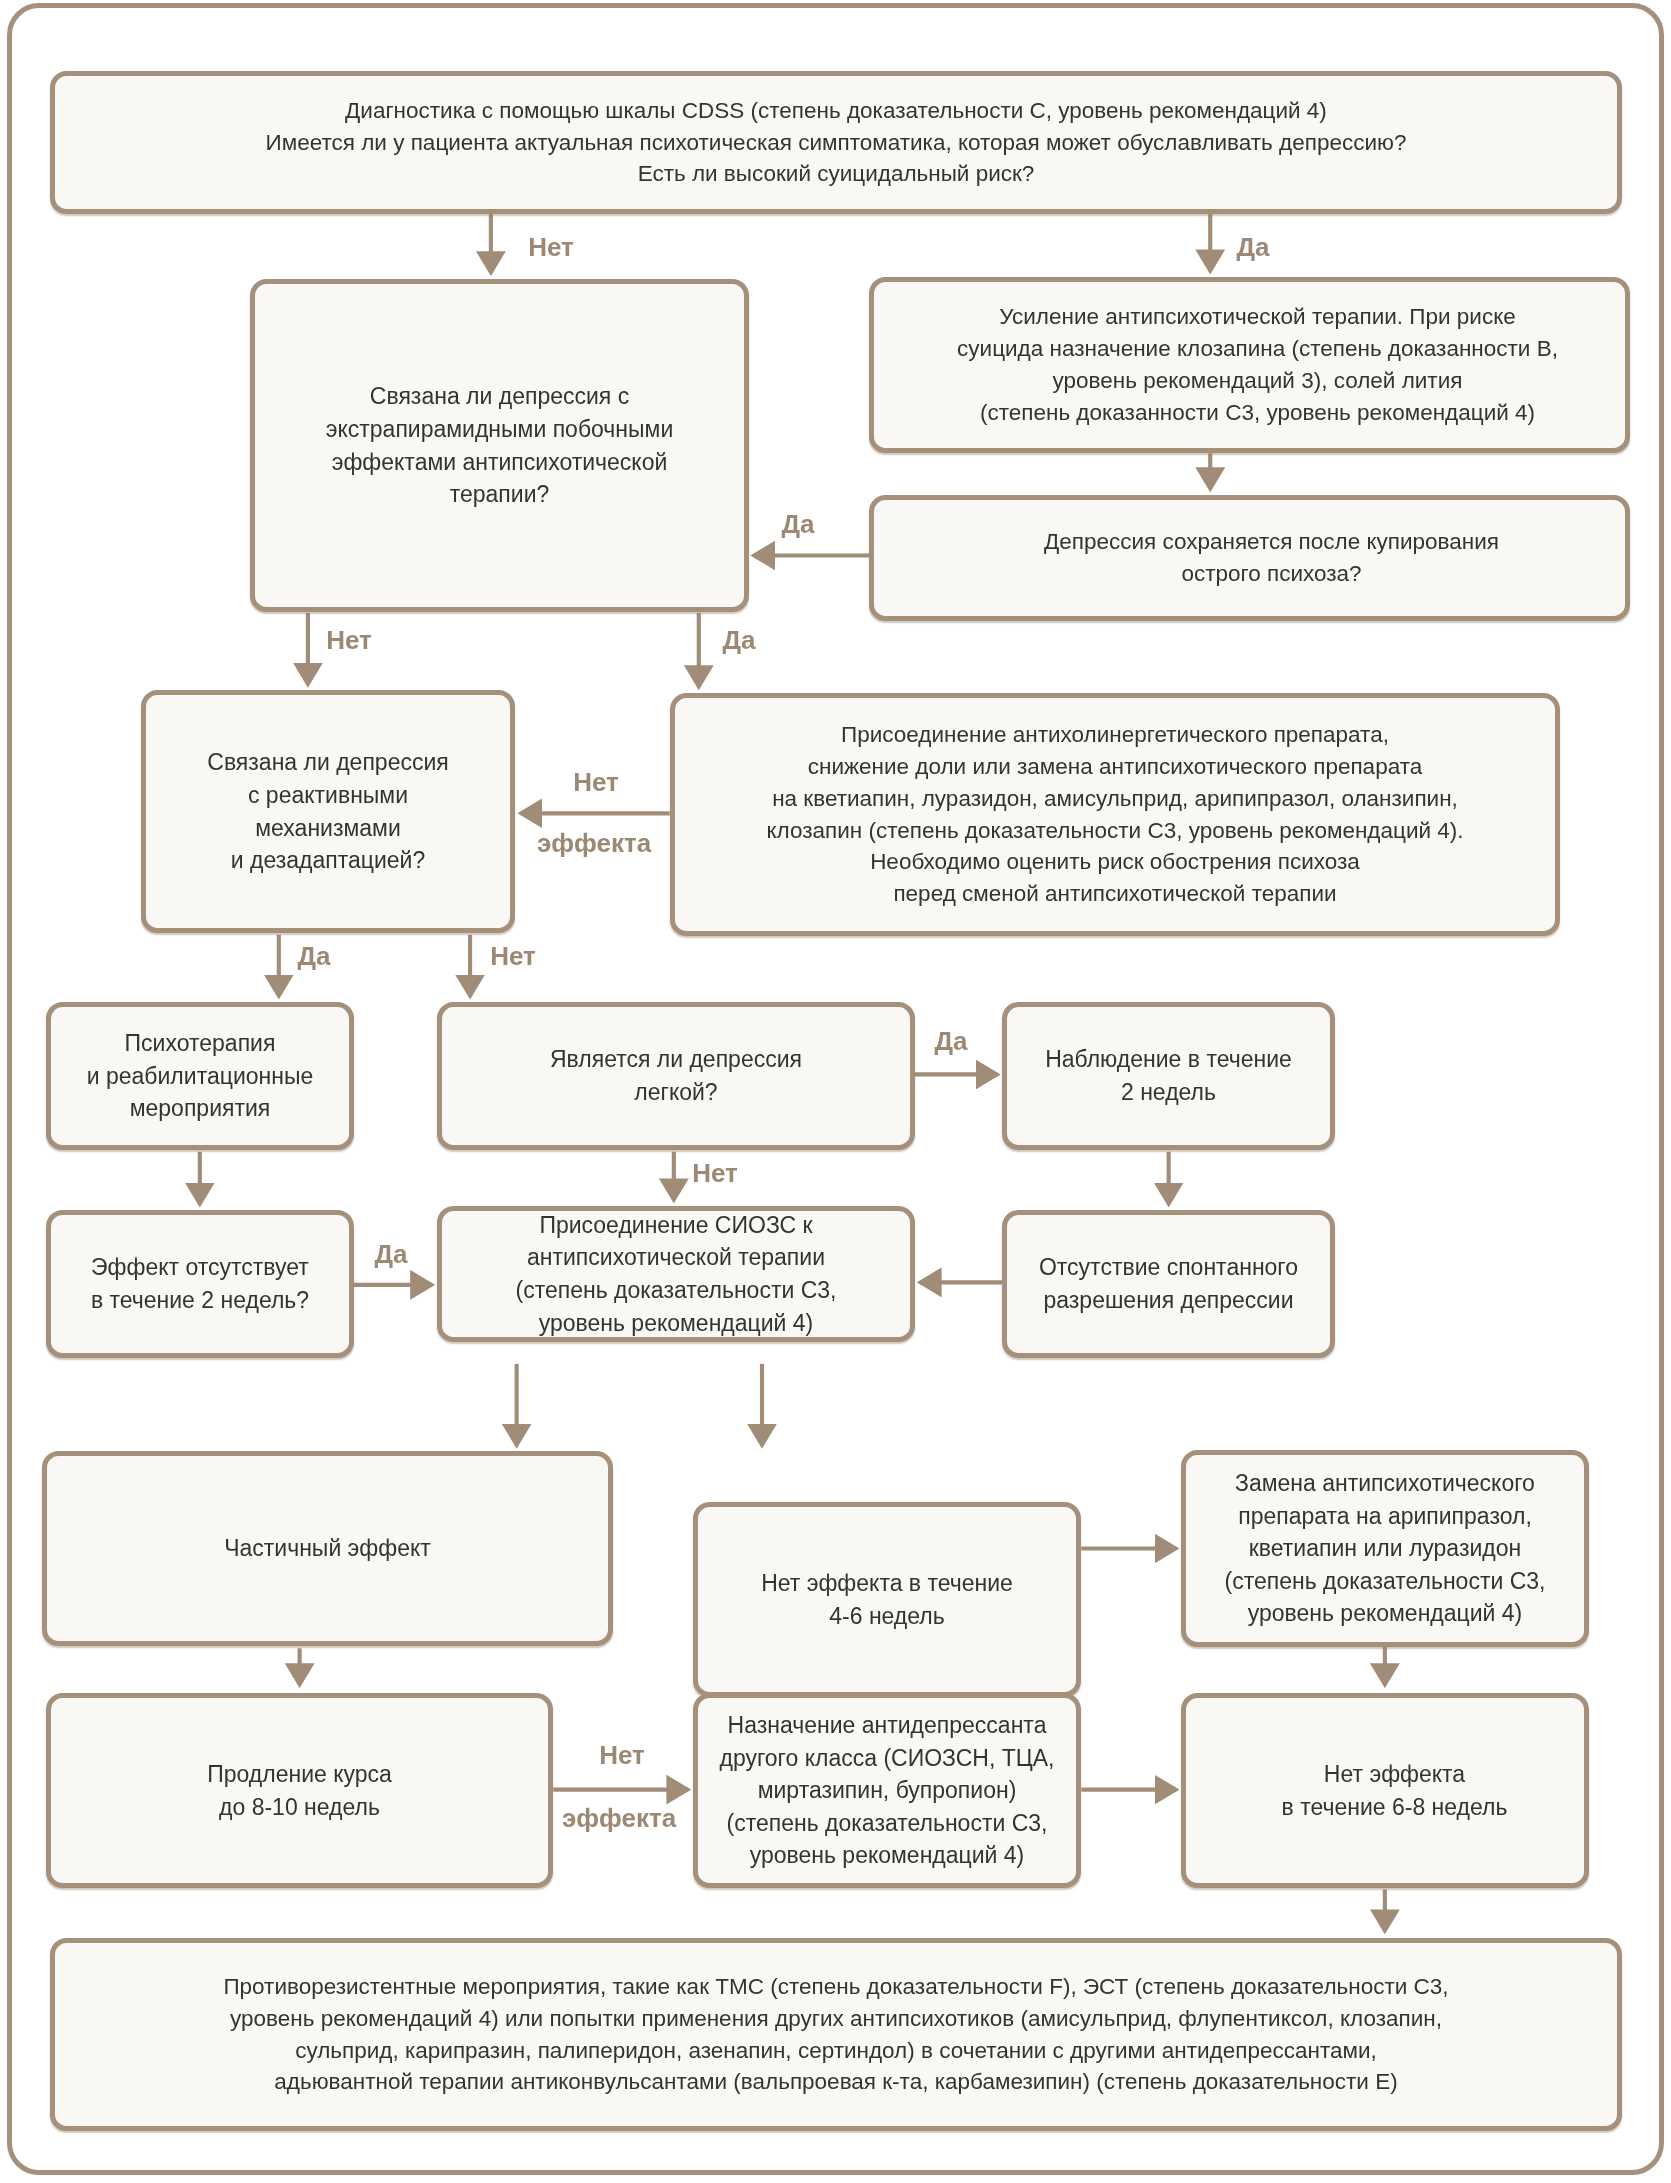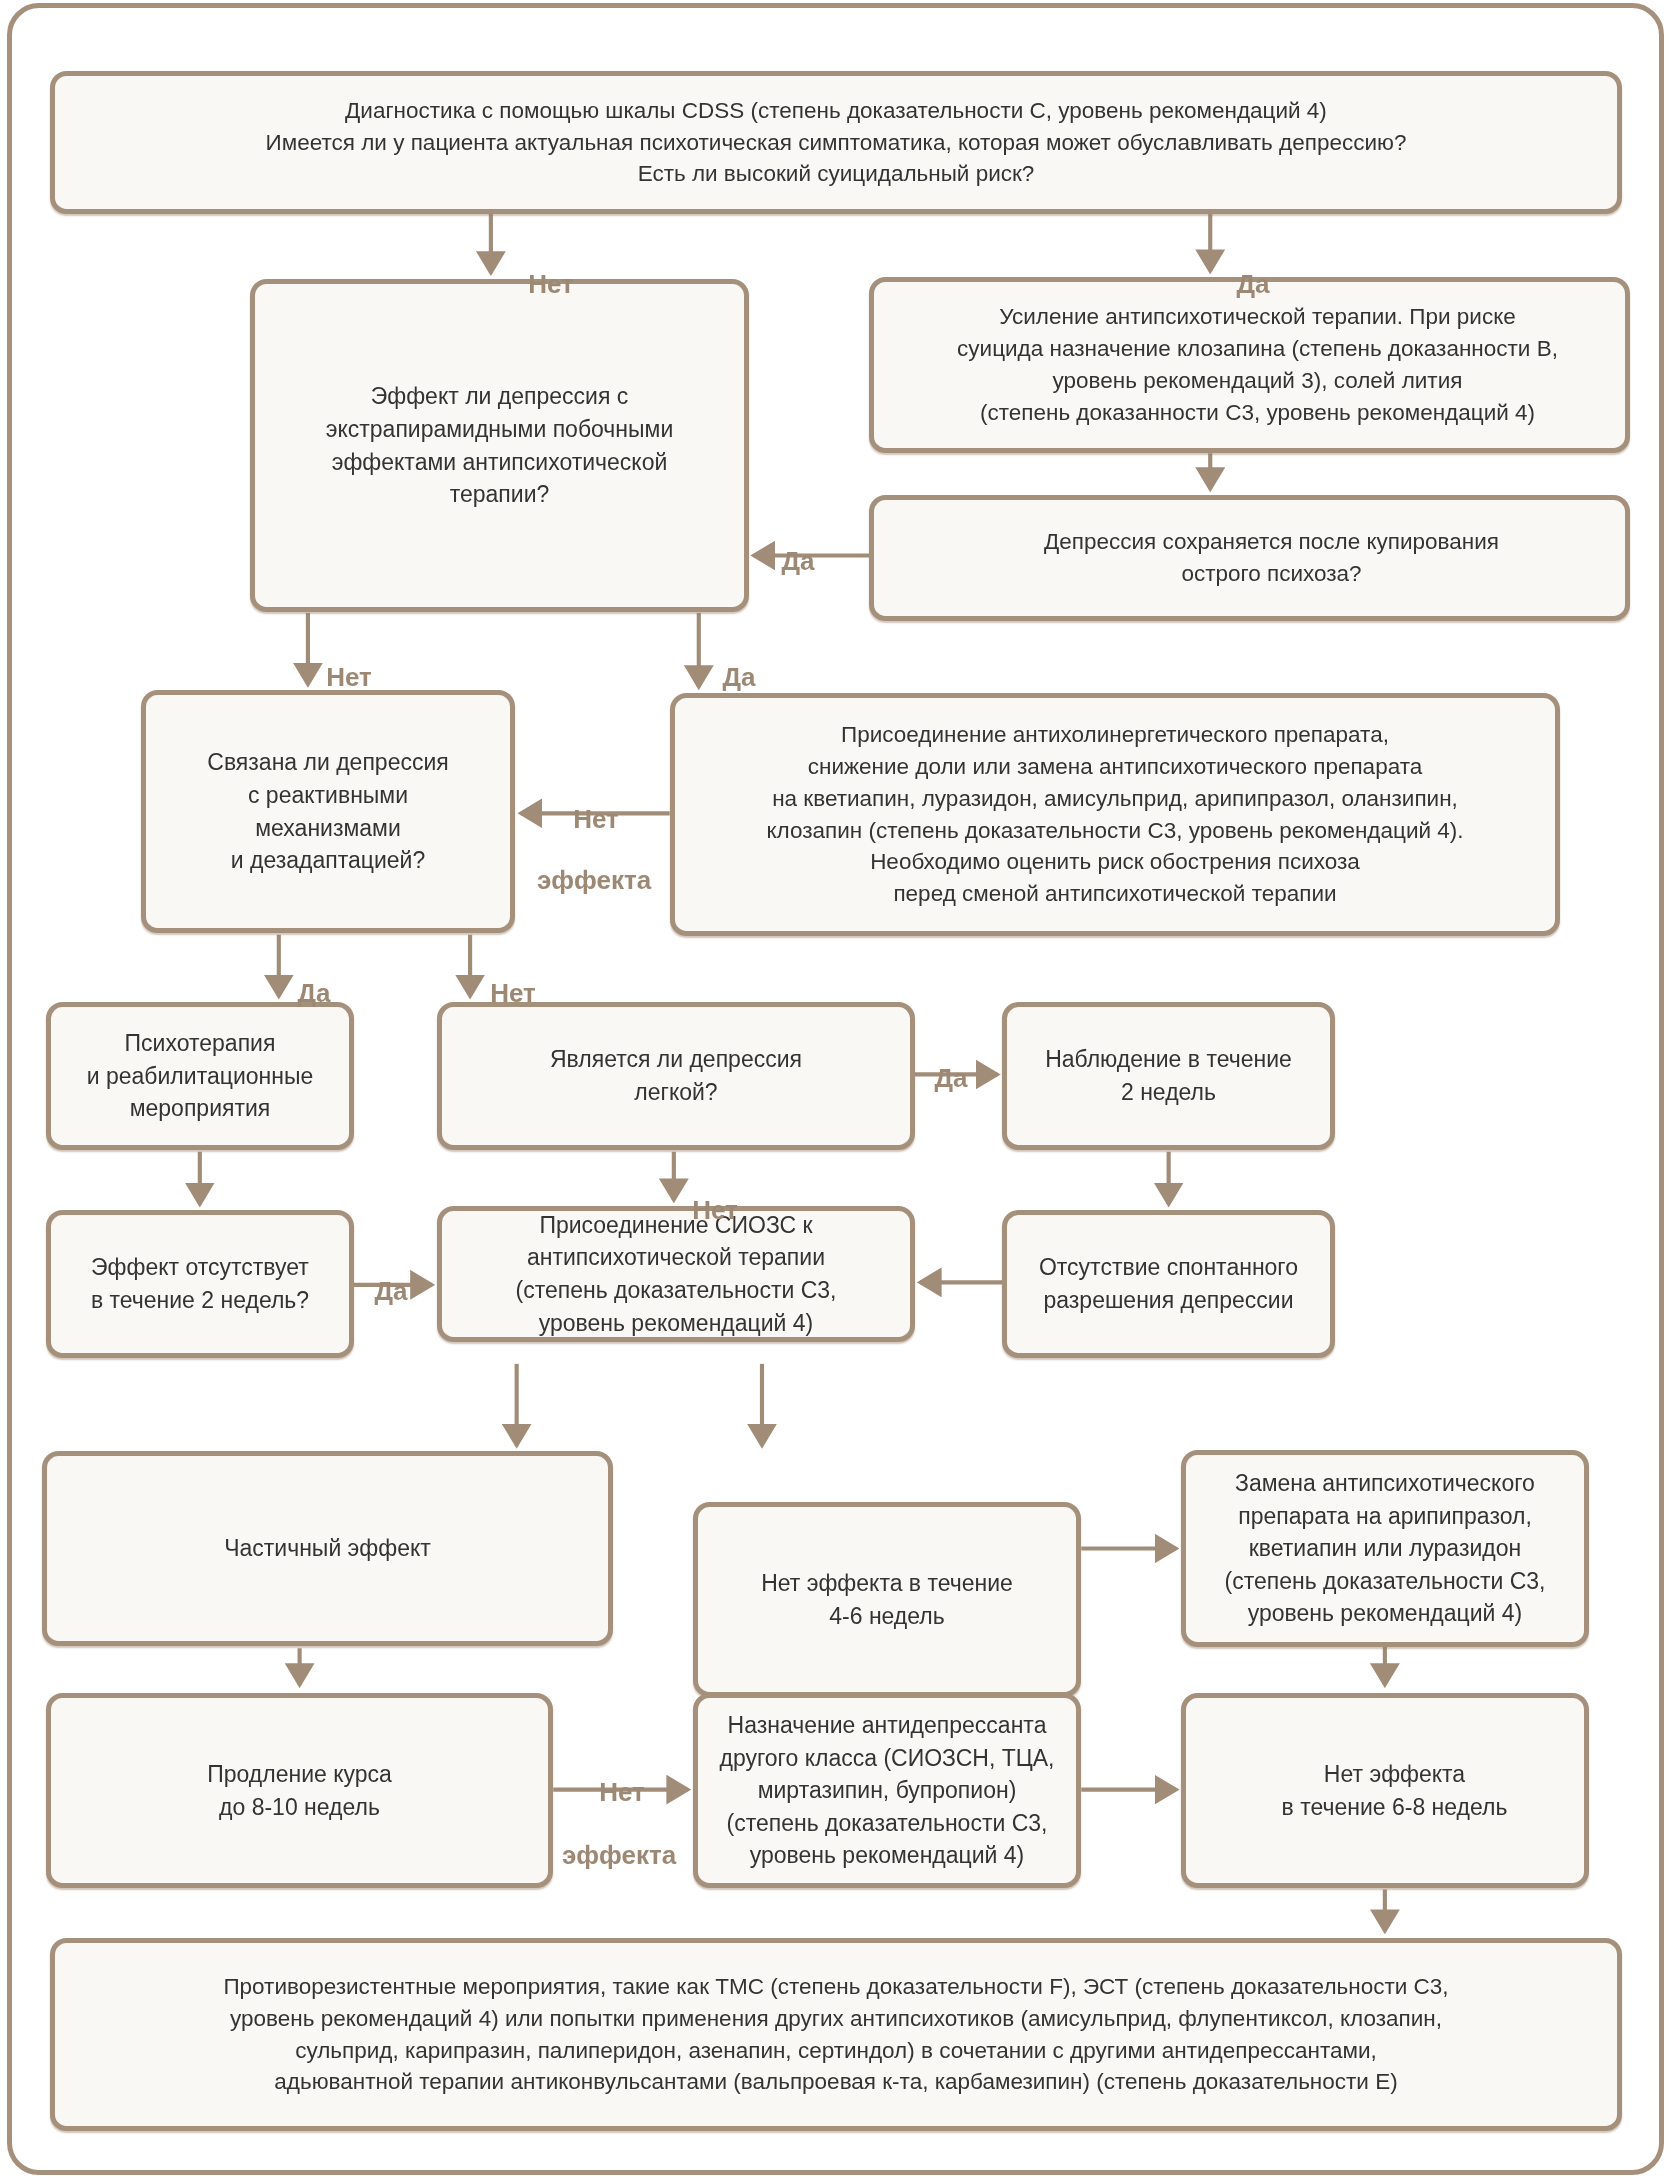--- a/index.html
+++ b/index.html
@@ -17,21 +17,21 @@
     background:#faf8f5;border:5px solid #a5907b;border-radius:16.6px;
     display:flex;align-items:center;justify-content:center;text-align:center;
     box-shadow:0 2.5px 1.7px -0.8px rgba(150,128,105,.45);
   }
   .node-text{
     white-space:pre-line;font-size:23px;line-height:1.42;padding:0 11.6px;color:#333333;
   }
   .wide .node-text{font-size:22.5px;}
   .edge-label{
     position:absolute;transform:translate(-50%,-50%);
-    color:#9d8874;font-weight:bold;font-size:26px;white-space:nowrap;margin-top:37px;
+    color:#9d8874;font-weight:bold;font-size:26px;white-space:nowrap;
   }
 </style>
 </head>
 <body>
 
 <div class="frame"></div>
 
 <svg class="edges" width="1672" height="2183" viewBox="0 0 2010 2625">
   <defs>
     <marker id="ah" markerUnits="userSpaceOnUse" markerWidth="30" markerHeight="36" refX="26" refY="18" orient="auto">
@@ -65,21 +65,21 @@
     <line x1="1665" y1="2272" x2="1665" y2="2322" marker-end="url(#ah)"></line>
   </g>
 </svg>
 
 <div class="node wide" style="left:50px;top:71px;width:1572px;height:143px;">
   <span class="node-text">Диагностика с помощью шкалы CDSS (степень доказательности С, уровень рекомендаций 4)
 Имеется ли у пациента актуальная психотическая симптоматика, которая может обуславливать депрессию?
 Есть ли высокий суицидальный риск?</span>
 </div>
 <div class="node" style="left:250px;top:279px;width:499px;height:333px;">
-  <span class="node-text">Эффект ли депрессия с
+  <span class="node-text">Связана ли депрессия с
 экстрапирамидными побочными
 эффектами антипсихотической
 терапии?</span>
 </div>
 <div class="node wide" style="left:869px;top:277px;width:761px;height:176px;padding-left:16px;">
   <span class="node-text">Усиление антипсихотической терапии. При риске
 суицида назначение клозапина (степень доказанности В,
 уровень рекомендаций 3), солей лития
 (степень доказанности С3, уровень рекомендаций 4)</span>
 </div>

